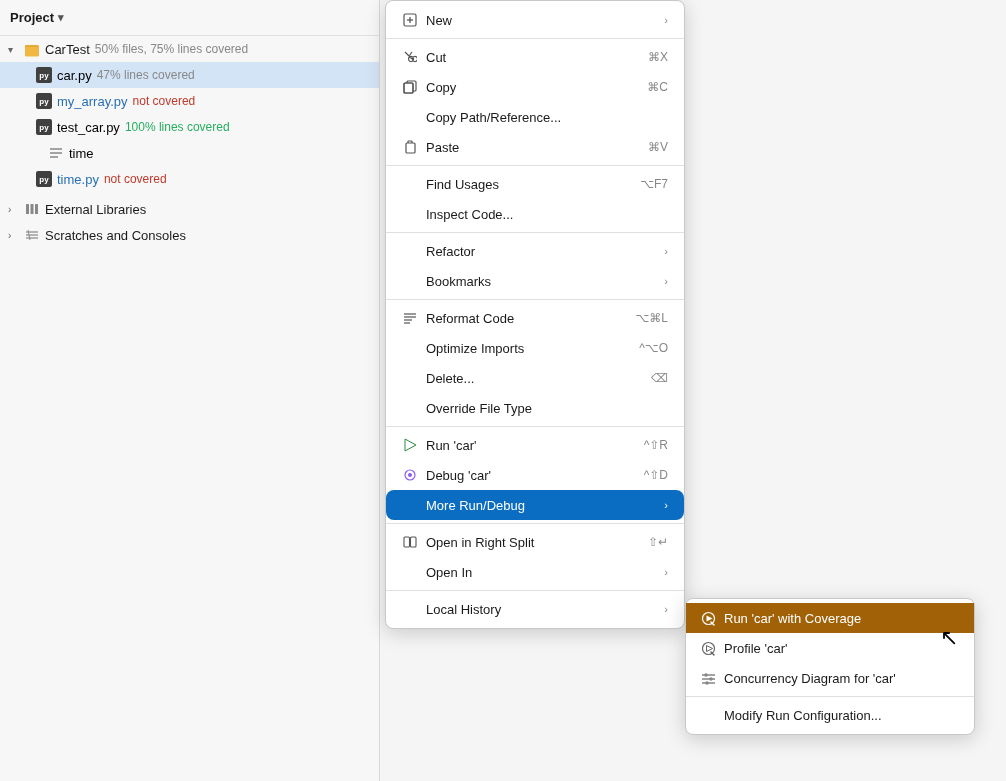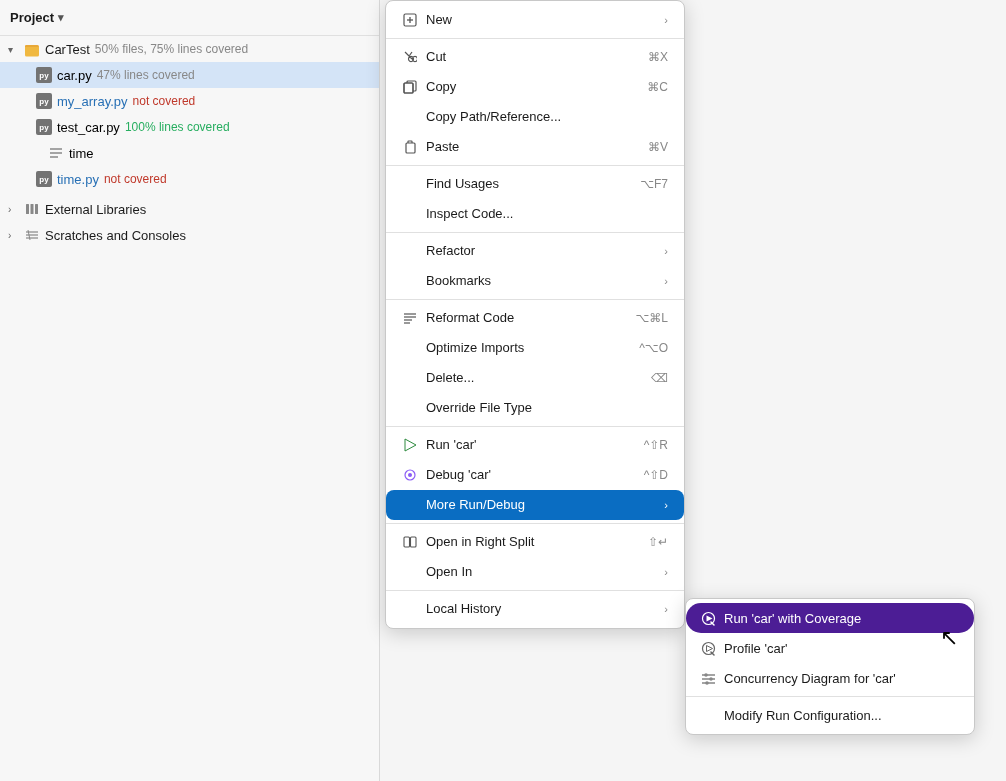--- a/index.html
+++ b/index.html
@@ -69,21 +69,21 @@
       width: 16px;
       height: 16px;
       margin-right: 5px;
       font-size: 10px;
       font-weight: bold;
       border-radius: 2px;
       flex-shrink: 0;
     }
 
     .py-icon-blue {
-      background: #737373;
+      background: #404040;
       color: white;
       font-size: 8px;
     }
 
     .folder-icon {
       width: 16px;
       height: 16px;
       margin-right: 5px;
       flex-shrink: 0;
     }
@@ -139,20 +139,21 @@
     }
 
     .menu-item:hover, .menu-item.active {
       background: #0a6dc2;
       color: white;
       border-radius: 8px;
     }
 
     .menu-item-left {
       display: flex;
+      align-items: center;
       gap: 8px;
     }
 
     .menu-icon {
       width: 16px;
       height: 16px;
       display: inline-flex;
       align-items: center;
       justify-content: center;
       flex-shrink: 0;
@@ -204,23 +205,22 @@
       display: flex;
       align-items: center;
       padding: 5px 14px;
       height: 30px;
       cursor: pointer;
       color: #1a1a1a;
       gap: 8px;
     }
 
     .submenu-item:hover, .submenu-item.active {
-      background: #4c1d95;
+      background: #a16207;
       color: white;
-      border-radius: 15px;
     }
 
     .submenu-item:hover .sub-icon,
     .submenu-item.active .sub-icon {
       color: white;
     }
 
     .sub-icon {
       width: 16px;
       height: 16px;

